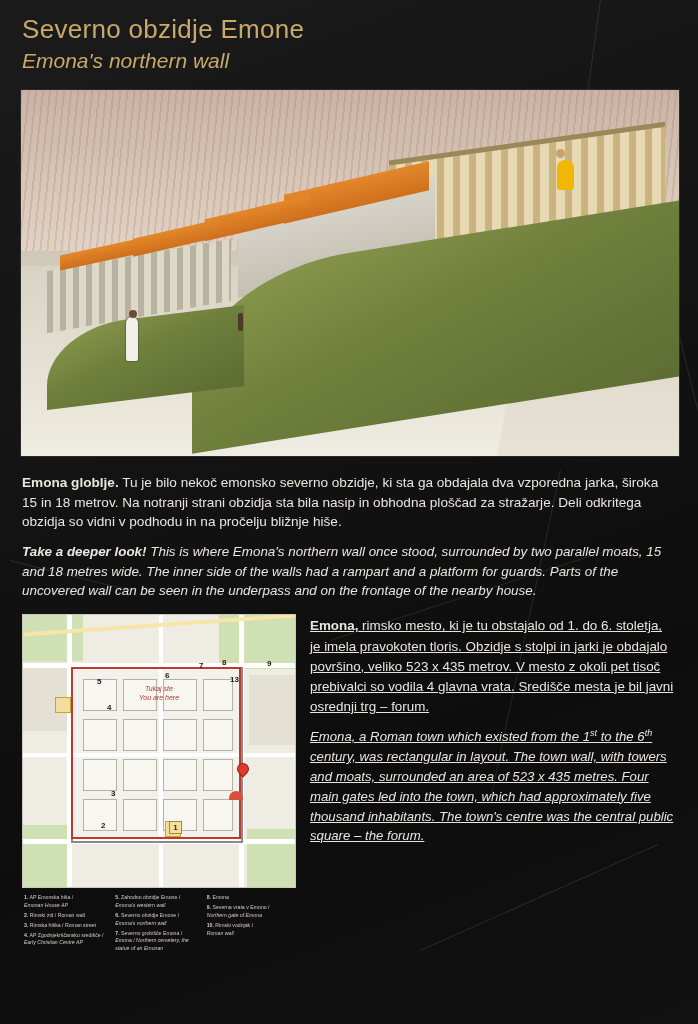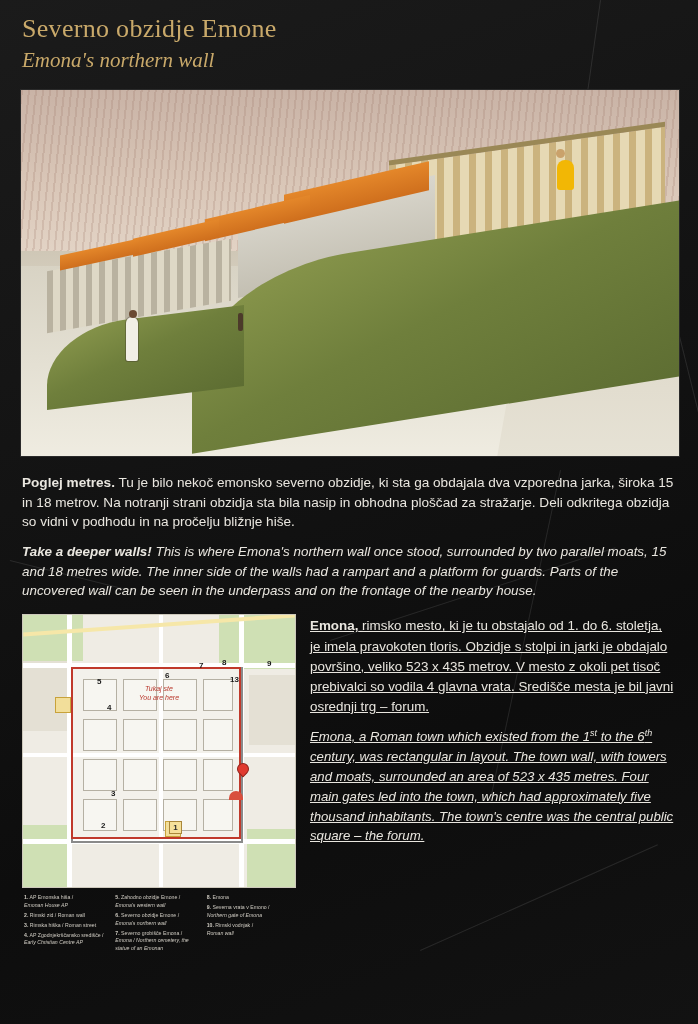--- a/index.html
+++ b/index.html
@@ -22,21 +22,20 @@
   }
   
   .crack {
     position: absolute;
     background: rgba(255,255,255,0.10);
     transform-origin: 0 0;
     pointer-events: none;
   }
   .titles {
     padding: 14px 6px 10px 22px;
-    font-family: Liberation Serif, serif;
   }
   .title-main {
     color: #c9a96a;
     font-size: 26px;
     letter-spacing: 0.3px;
     margin: 0 0 4px 0;
     font-weight: 400;
   }
   .title-sub {
     color: #c9a96a;
@@ -265,22 +264,22 @@
     <div class="ill-mound mound-main"></div>
     <div class="ill-mound mound-left"></div>
     <div class="figure fig-main"></div>
     <div class="fig-main-head"></div>
     <div class="figure fig-small"></div>
     <div class="fig-yellow"></div>
     <div class="fig-yellow-head"></div>
   </div>
 
   <div class="content">
-    <p class="para-sl"><b>Poglej metres.</b><span> Tu je bilo nekoč emonsko severno obzidje, ki sta ga obdajala dva vzporedna jarka, široka 15 in 18 metrov. Na notranji strani obzidja sta bila nasip in obhodna ploščad za stražarje. Deli odkritega obzidja so vidni v podhodu in na pročelju bližnje hiše.</span></p>
-    <p class="para-en"><b>Take a deeper walls!</b><span> This is where Emona's northern wall once stood, surrounded by two parallel moats, 15 and 18 metres wide. The inner side of the walls had a rampart and a platform for guards. Parts of the uncovered wall can be seen in the underpass and on the frontage of the nearby house.</span></p>
+    <p class="para-sl"><b>Emona globlje.</b><span> Tu je bilo nekoč emonsko severno obzidje, ki sta ga obdajala dva vzporedna jarka, široka 15 in 18 metrov. Na notranji strani obzidja sta bila nasip in obhodna ploščad za stražarje. Deli odkritega obzidja so vidni v podhodu in na pročelju bližnje hiše.</span></p>
+    <p class="para-en"><b>Take a deeper look!</b><span> This is where Emona's northern wall once stood, surrounded by two parallel moats, 15 and 18 metres wide. The inner side of the walls had a rampart and a platform for guards. Parts of the uncovered wall can be seen in the underpass and on the frontage of the nearby house.</span></p>
   </div>
 
   <div class="lower">
 
     <div class="map-col">
       <div class="map">
         <div class="map-green" style="left:0;top:0;width:60px;height:46px;"></div>
         <div class="map-green" style="left:196px;top:0;width:76px;height:54px;"></div>
         <div class="map-green" style="left:0;top:210px;width:48px;height:62px;"></div>
         <div class="map-green" style="left:224px;top:214px;width:48px;height:58px;"></div>

